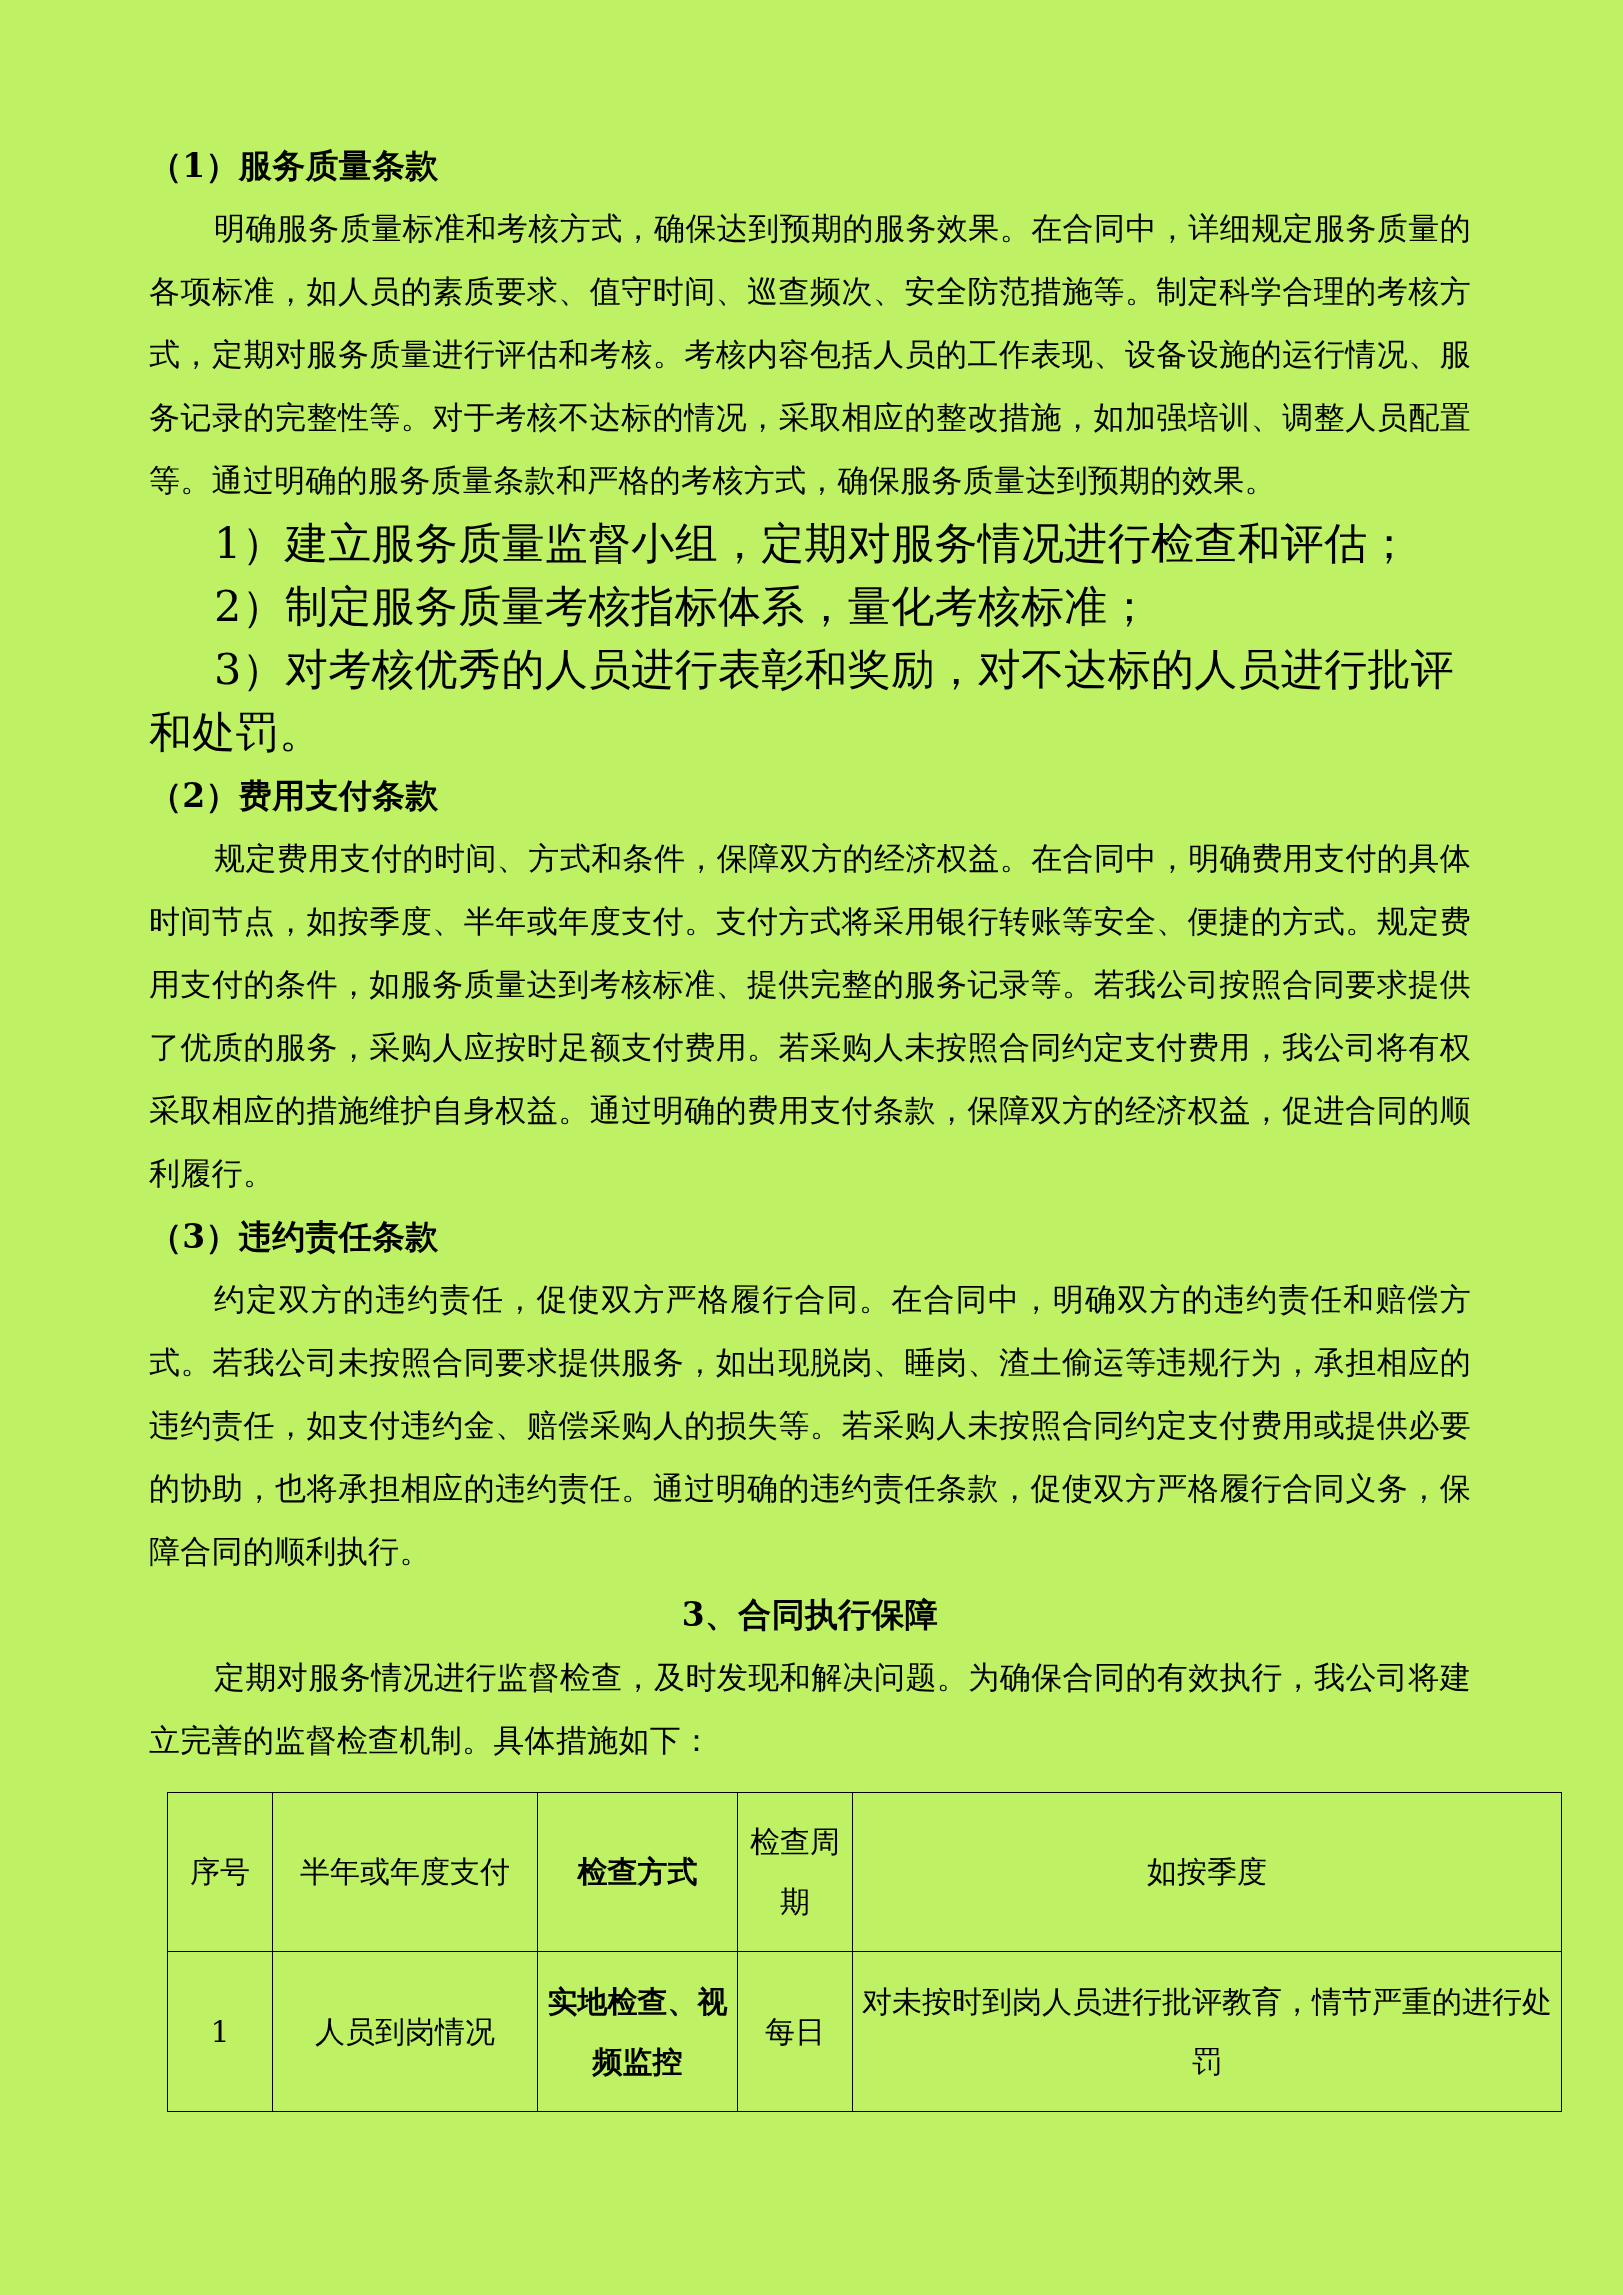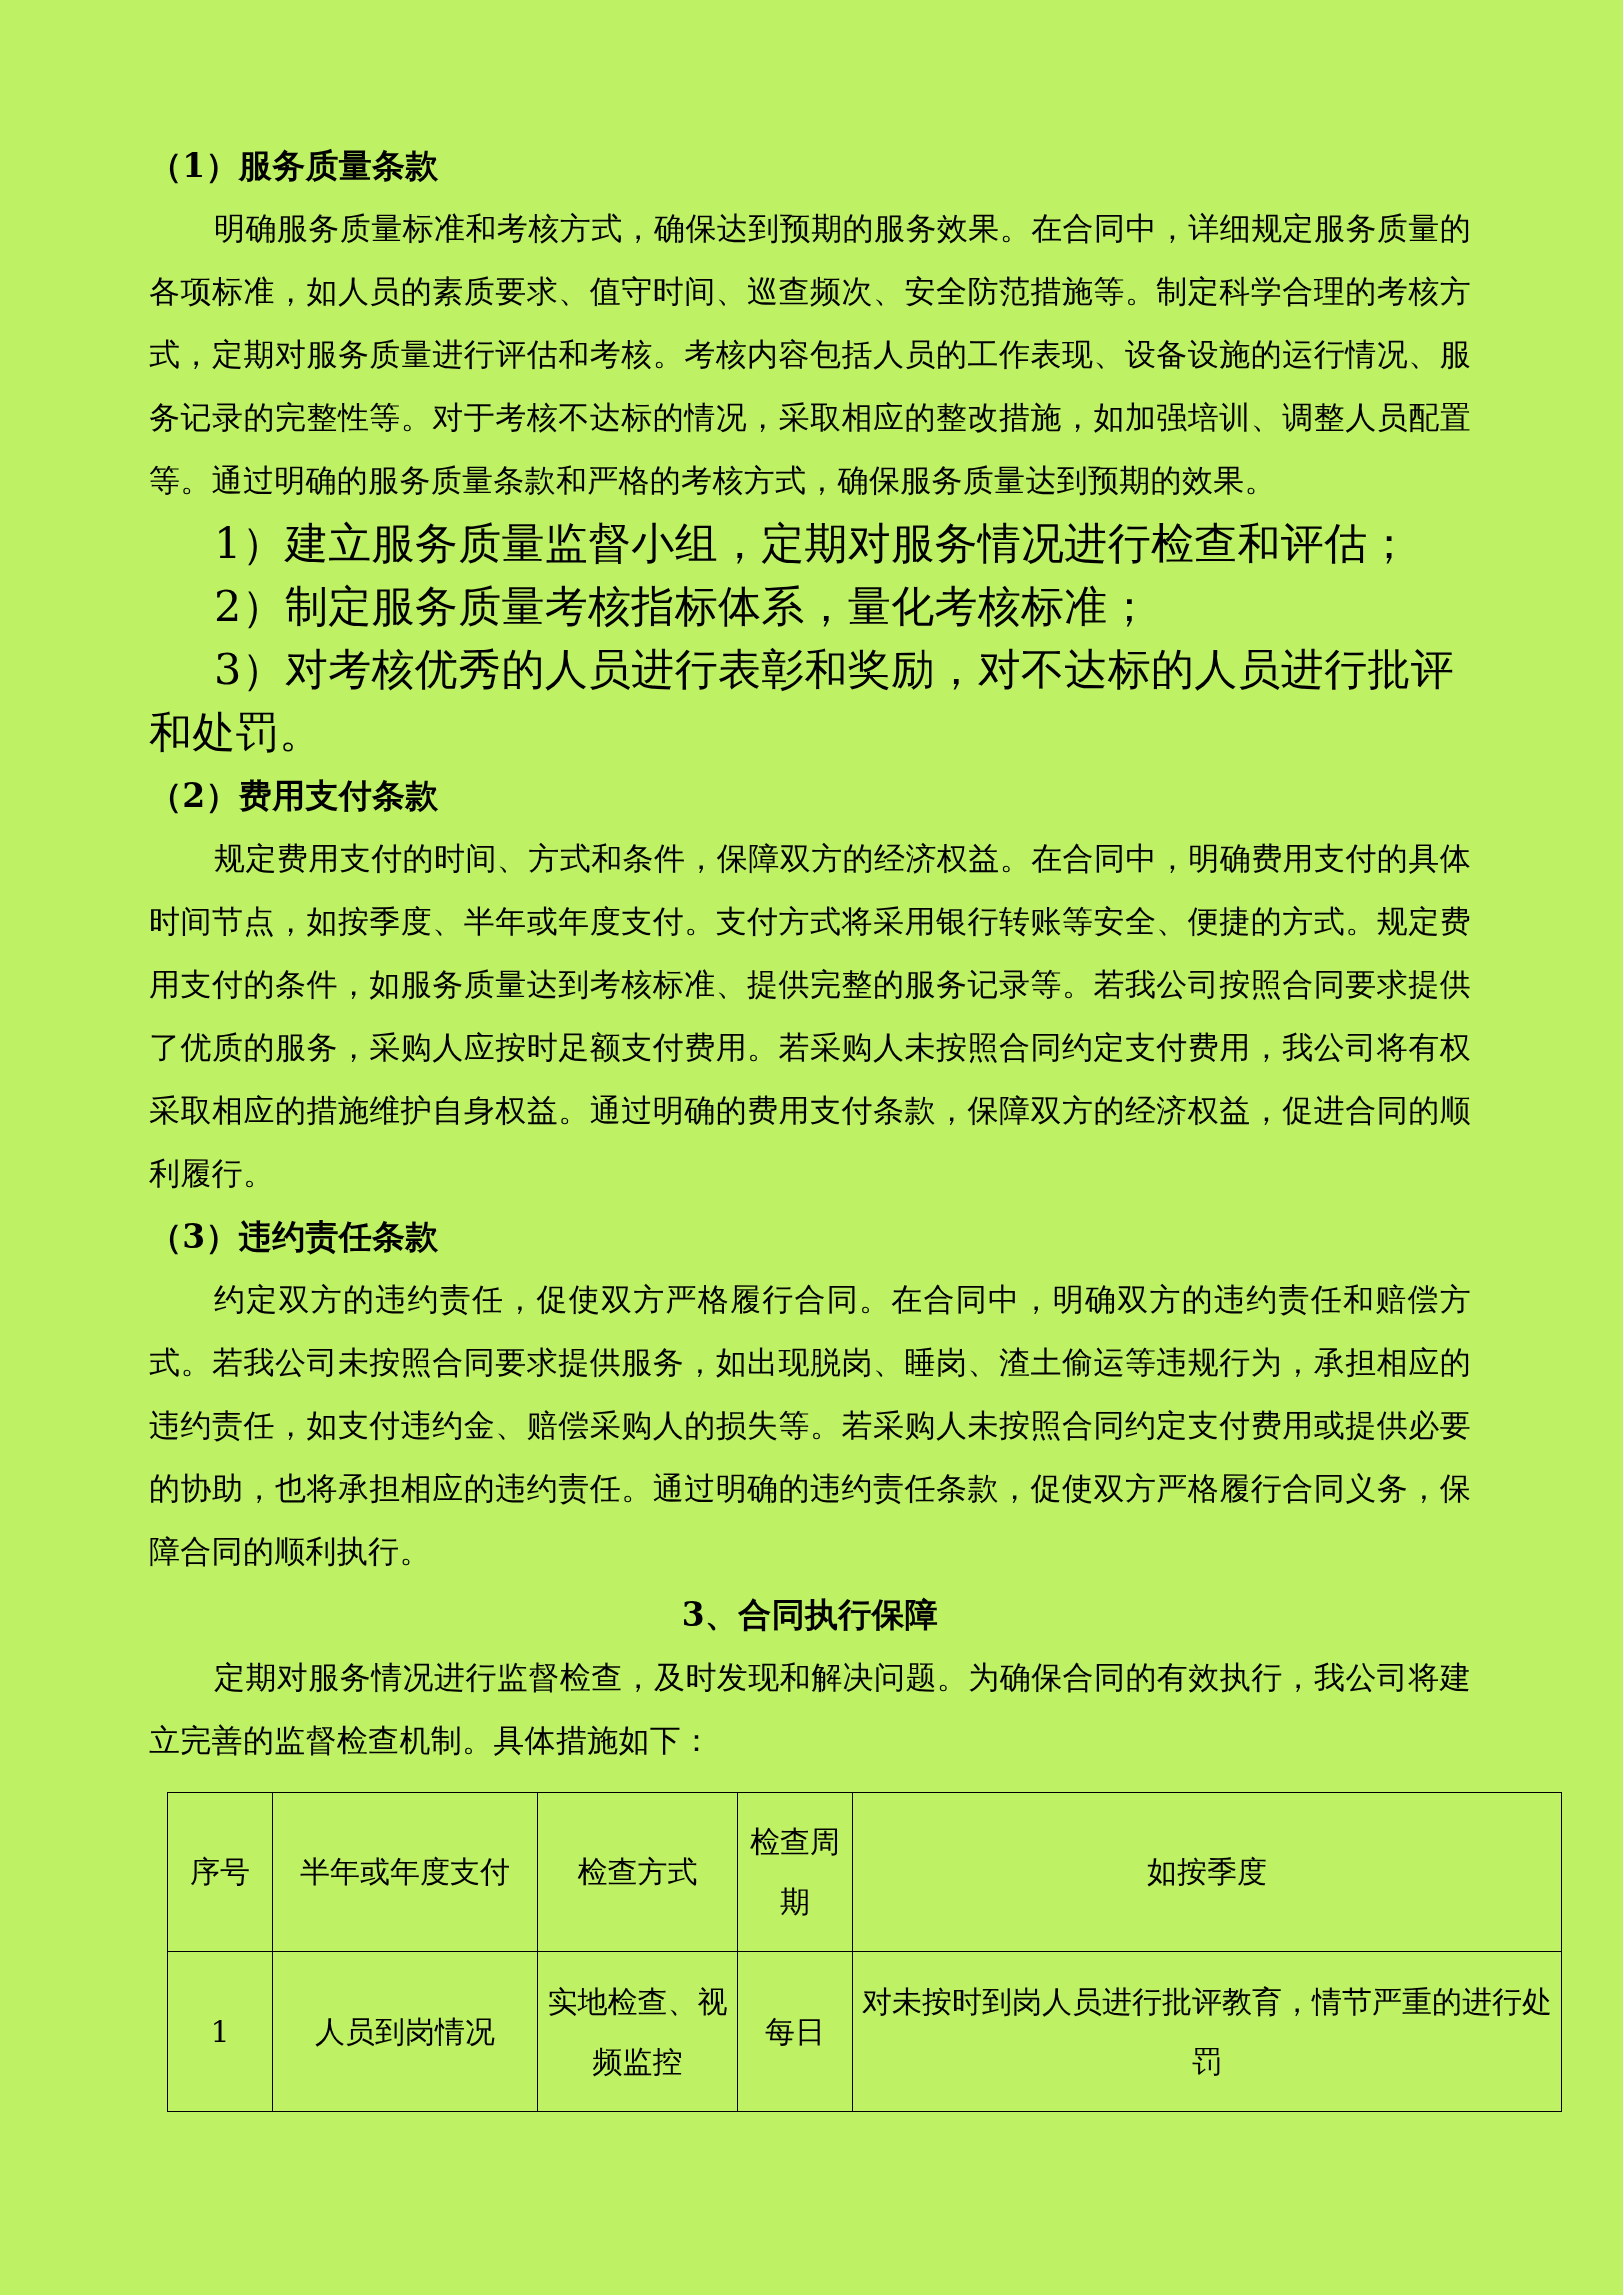--- a/index.html
+++ b/index.html
@@ -78,21 +78,21 @@
     vertical-align: middle;
     font-size: 30px;
     line-height: 60px;
     padding: 3.9px 6.5px;
     font-family: "DejaVu Serif", "Liberation Serif", serif;
   }
   table.grid tr.head td { height: 151px; }
   table.grid tr.row td { height: 151px; }
   .c1 { width: 91px; }
   .c2 { width: 251px; }
-  .c3 { width: 186px; }
+  .c3 { width: 186px; font-weight: bold; }
   .c4 { width: 101px; }
   .c5 { width: 695px; }
 </style>
 </head>
 <body>
 
 <div class="page">
   <div class="doc-body">
 
     <h2 class="heading paren">（1）服务质量条款</h2>

